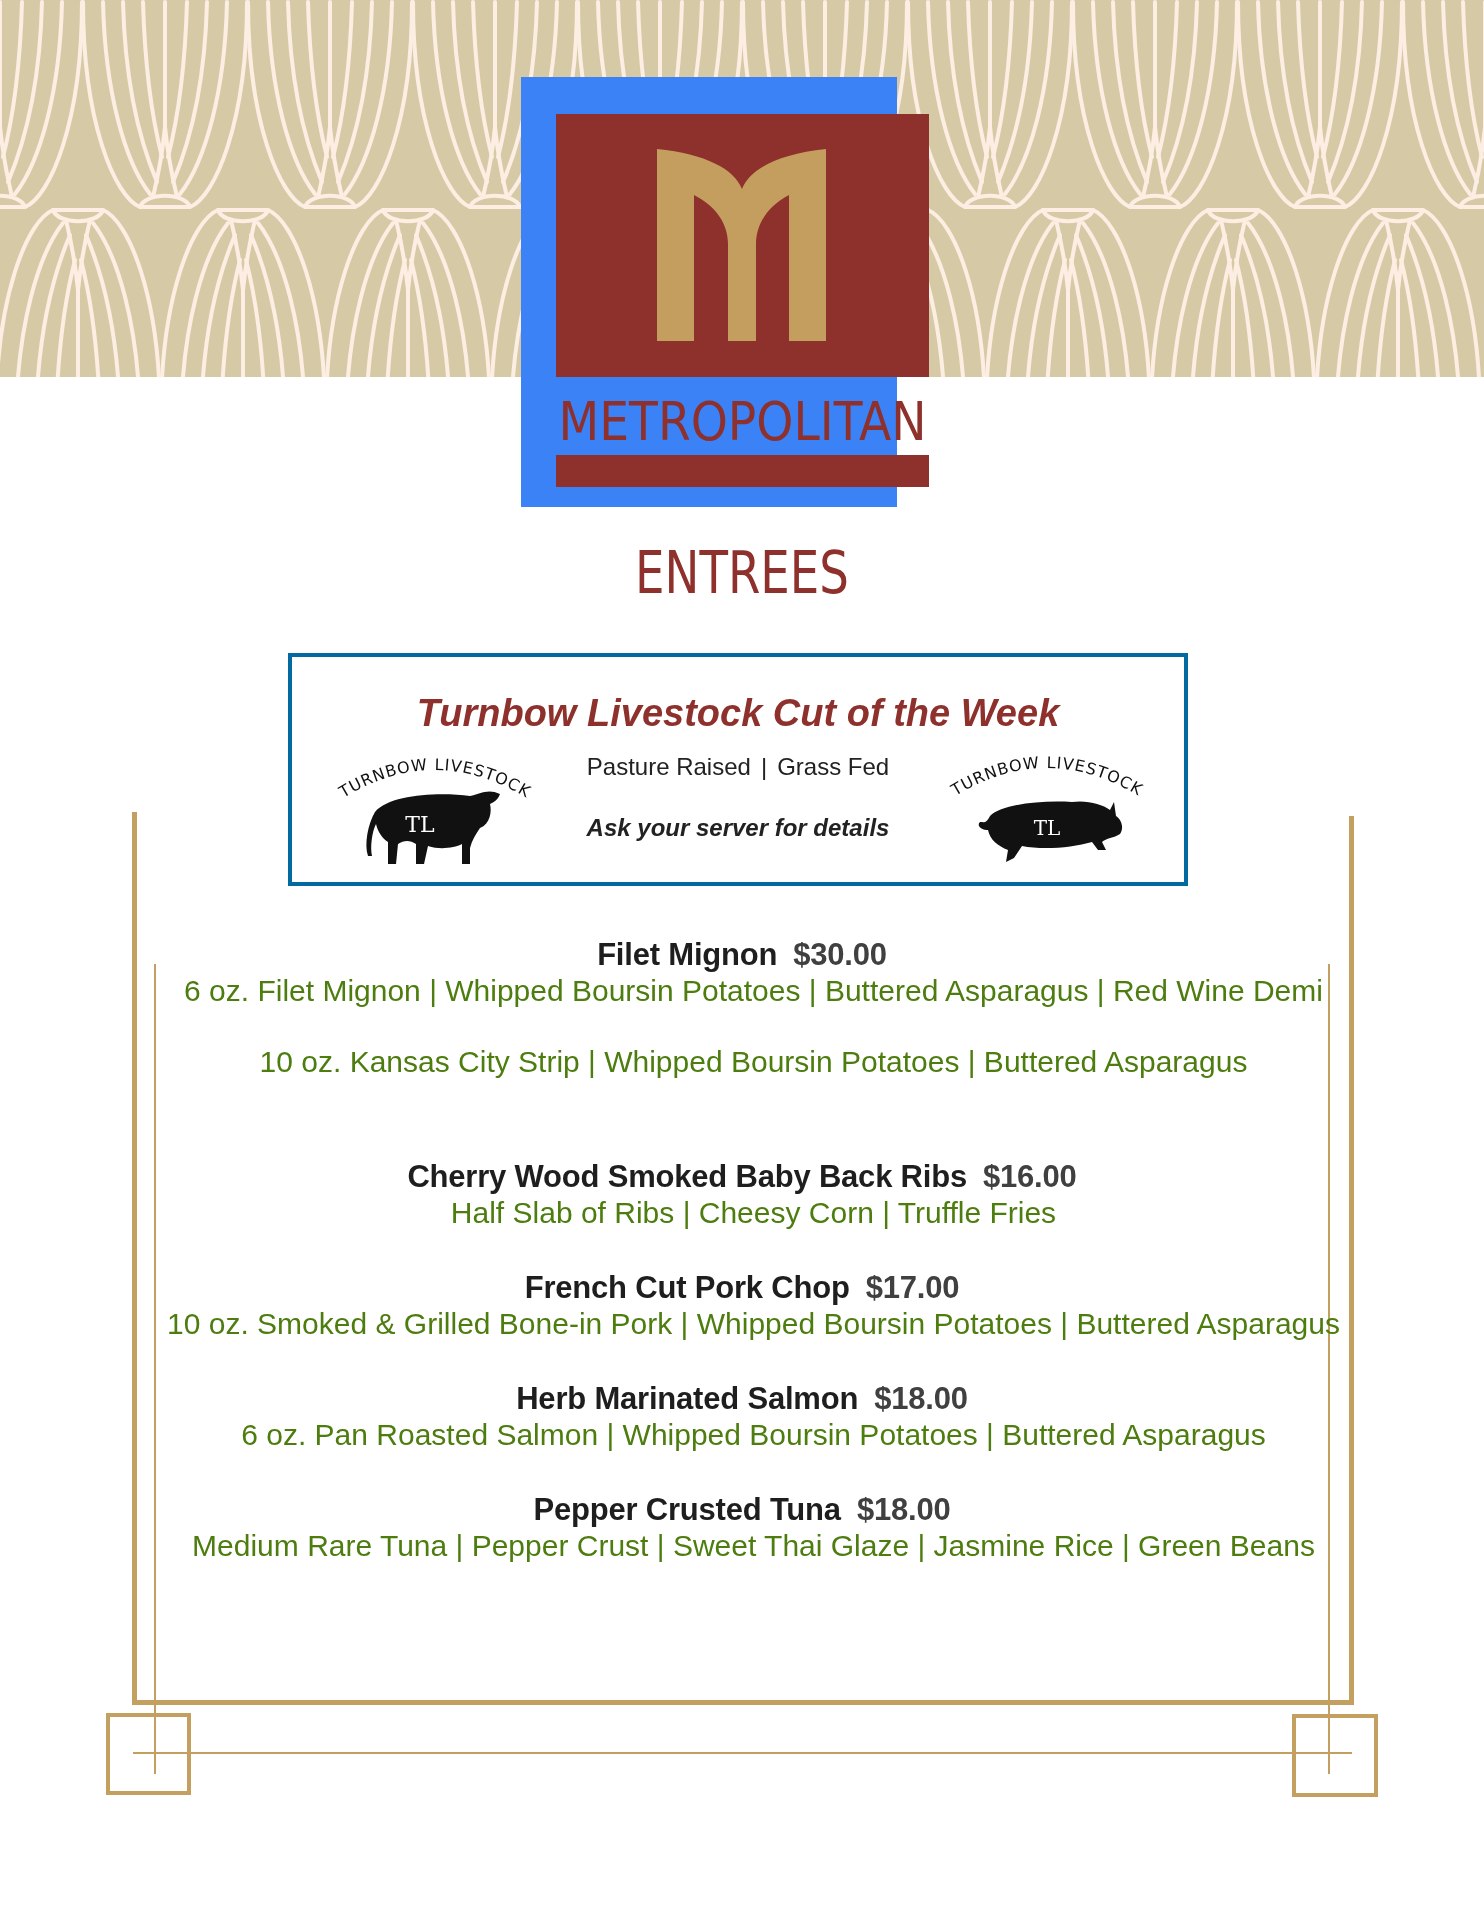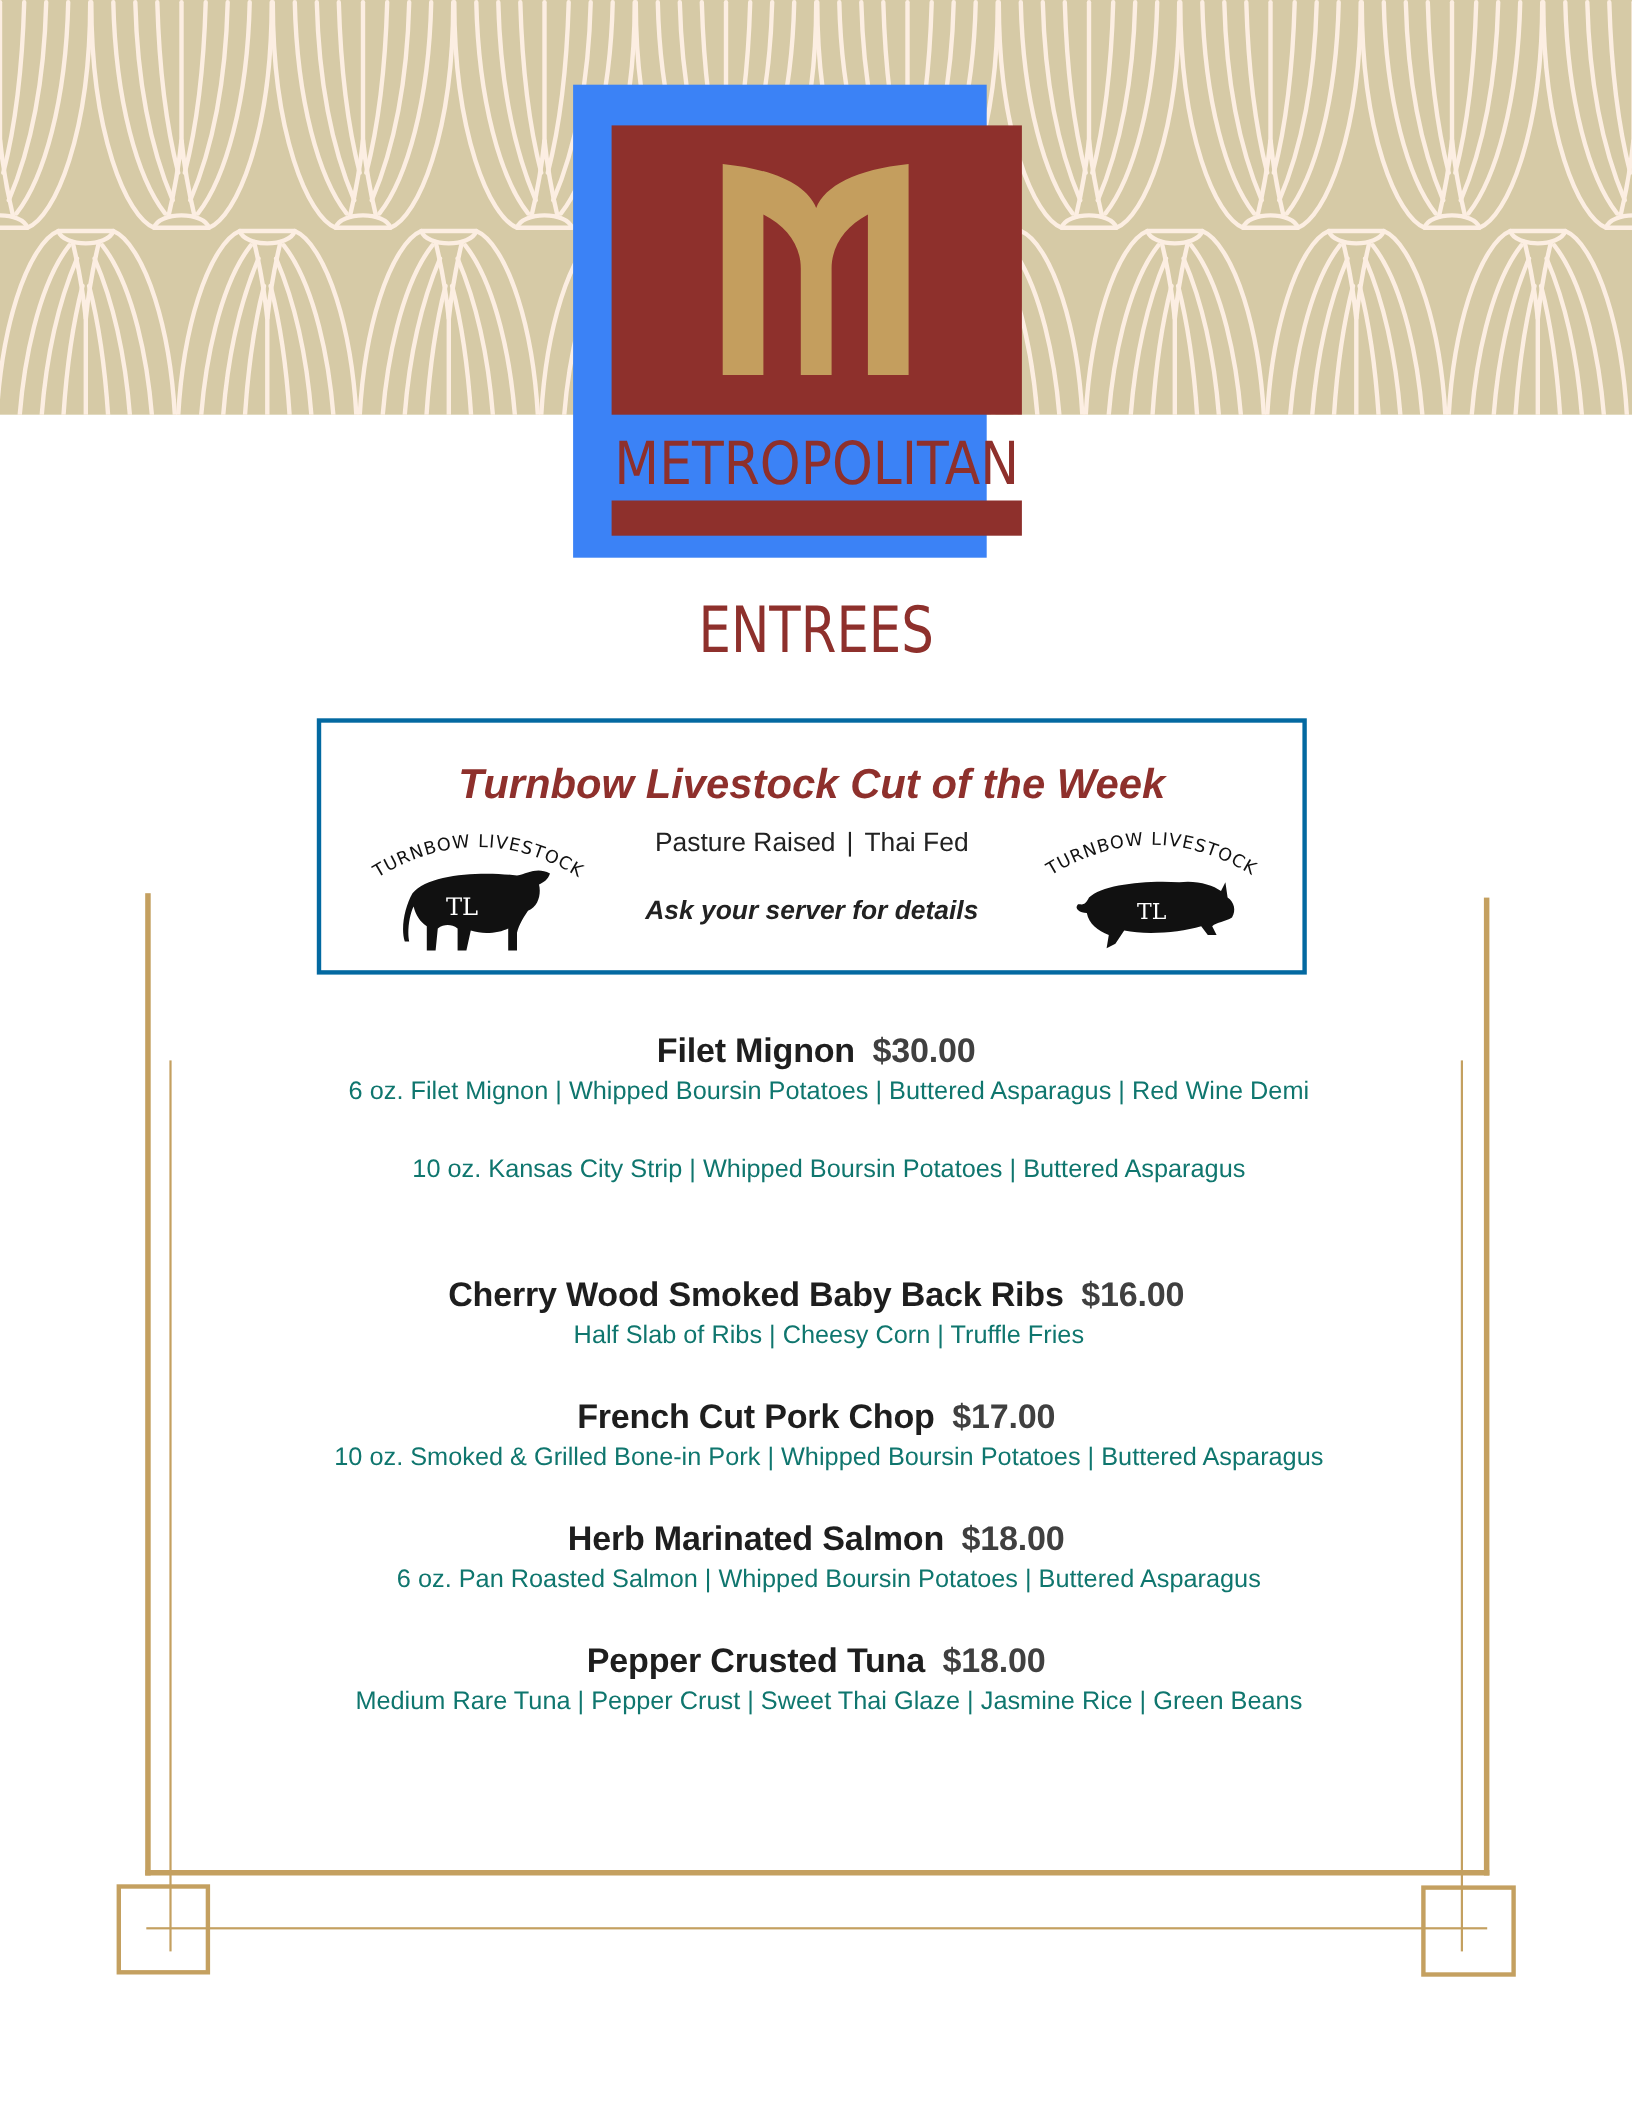--- a/index.html
+++ b/index.html
@@ -33,21 +33,21 @@
   .promo-logo.right { left: 650px; top: 93px; }
 
   
   .frame { position: absolute; background: #c4a060; }
 
   
   .menu { position: absolute; left: 0; top: 935px; width: 1484px; }
   .menu-item { text-align: center; height: 111px; }
   .item-head { font-size: 31px; font-weight: bold; line-height: 40px; color: #1e1e1e; letter-spacing: -0.2px; }
   .item-price { color: #404040; margin-left: 16px; }
-  .item-desc { font-size: 23px; line-height: 32px; color: #0f766e; margin-left: 23px; }
+  .item-desc { font-size: 30px; line-height: 32px; color: #4d7c0f; margin-left: 23px; }
 </style>
 </head>
 <body>
 
 <div class="pattern-band">
   <svg width="1484" height="377" viewBox="0 0 1484 377">
     <defs>
       <g id="fan" fill="none" stroke="#fceee2" stroke-width="4" stroke-linecap="round">
 
         <path d="M-82,-200 C-82,-80 -50,-5 -25,5 L25,5 C50,-5 82,-80 82,-200"></path>
@@ -123,21 +123,21 @@
 <div class="frame" style="left:132px; top:1700px; width:1222px; height:5px;"></div>
 <div class="frame" style="left:154px; top:964px; width:2px; height:810px;"></div>
 <div class="frame" style="left:1328px; top:964px; width:2px; height:810px;"></div>
 <div class="frame" style="left:133px; top:1752px; width:1219px; height:2px;"></div>
 <div style="position:absolute; left:106px; top:1713px; width:85px; height:82px; box-sizing:border-box; border:4px solid #c4a060;"></div>
 <div style="position:absolute; left:1292px; top:1714px; width:86px; height:83px; box-sizing:border-box; border:4px solid #c4a060;"></div>
 
 <div class="promo-box">
   <div class="promo-title">Turnbow Livestock Cut of the Week</div>
   <div class="promo-tags">
-    <span>Pasture Raised</span><span class="sep">|</span><span>Thai Fed</span>
+    <span>Pasture Raised</span><span class="sep">|</span><span>Grass Fed</span>
   </div>
   <div class="promo-ask">Ask your server for details</div>
 
   <svg class="promo-logo left" viewBox="0 0 210 120">
     <defs>
       <path id="arcL" d="M10,48 Q105,-12 200,48" fill="none"></path>
     </defs>
     <text font-family="'DejaVu Sans', sans-serif" font-size="16" fill="#111" letter-spacing="1">
       <textPath href="#arcL" startOffset="50%" text-anchor="middle">TURNBOW LIVESTOCK</textPath>
     </text>

